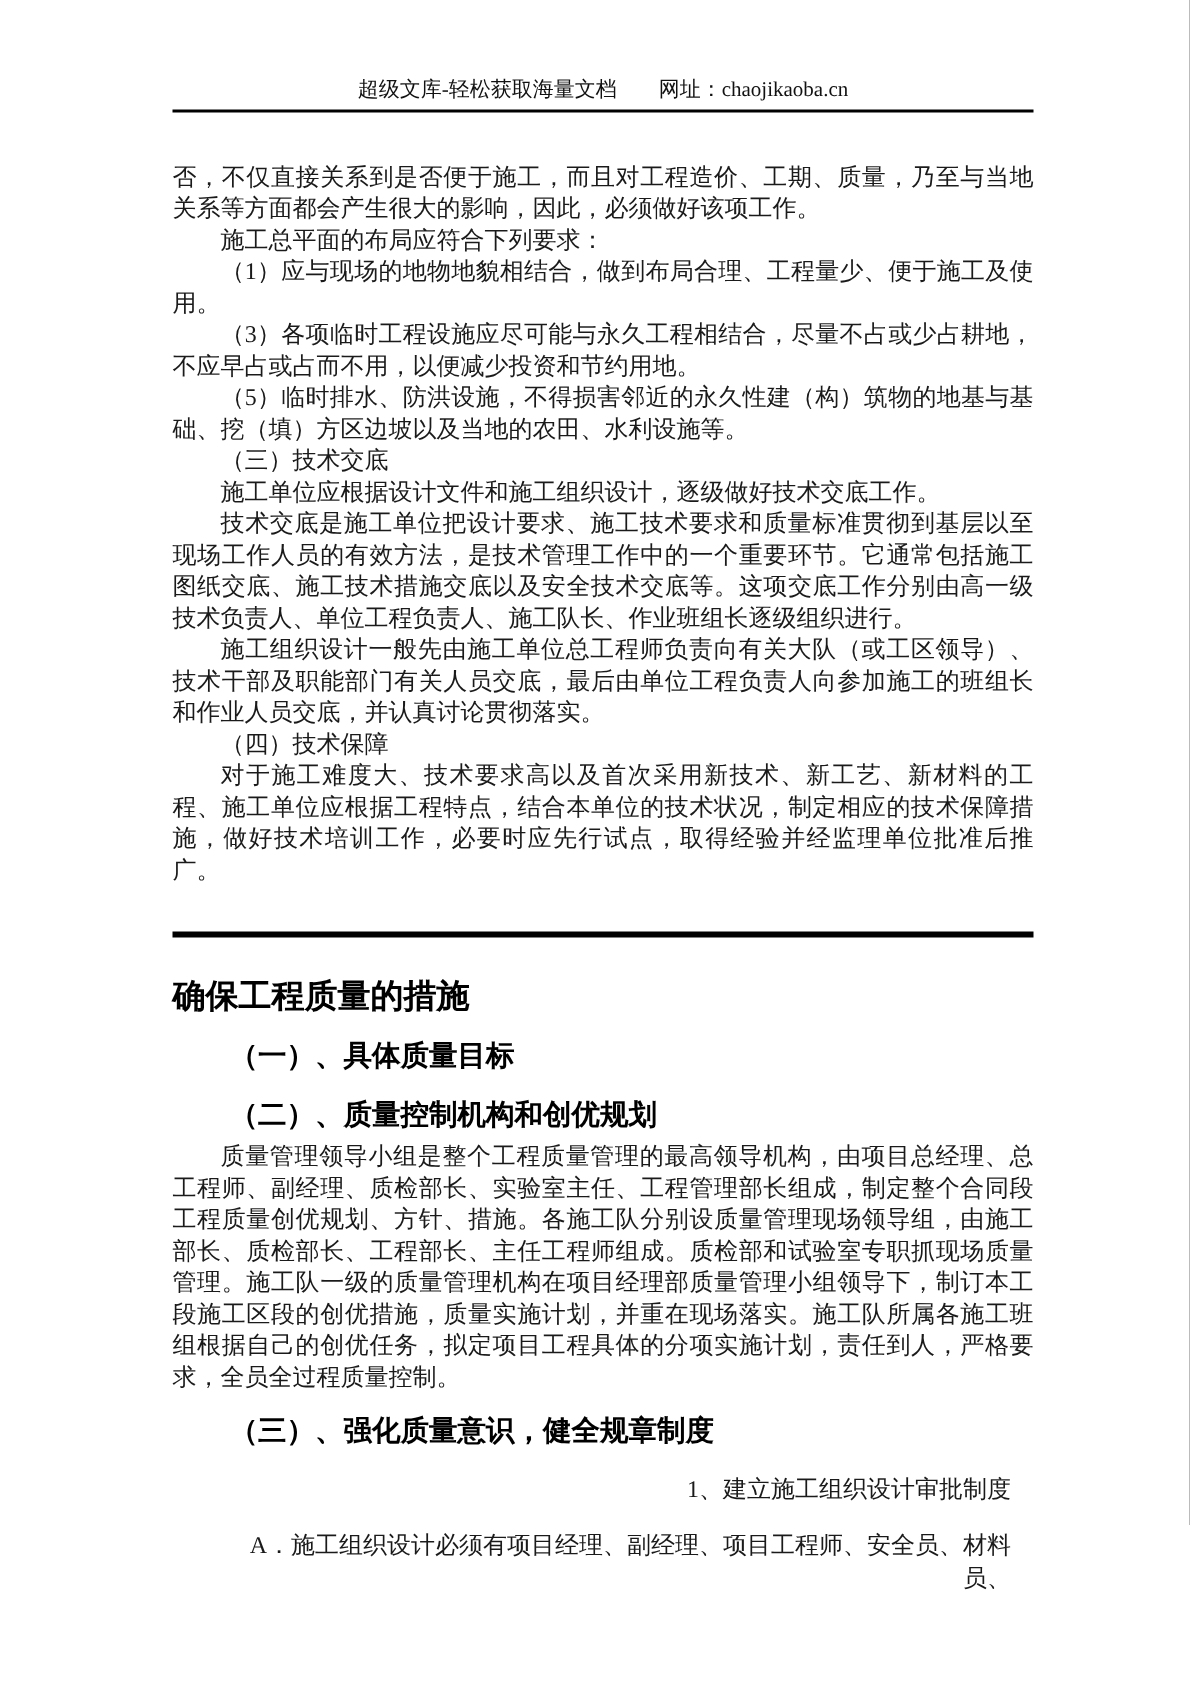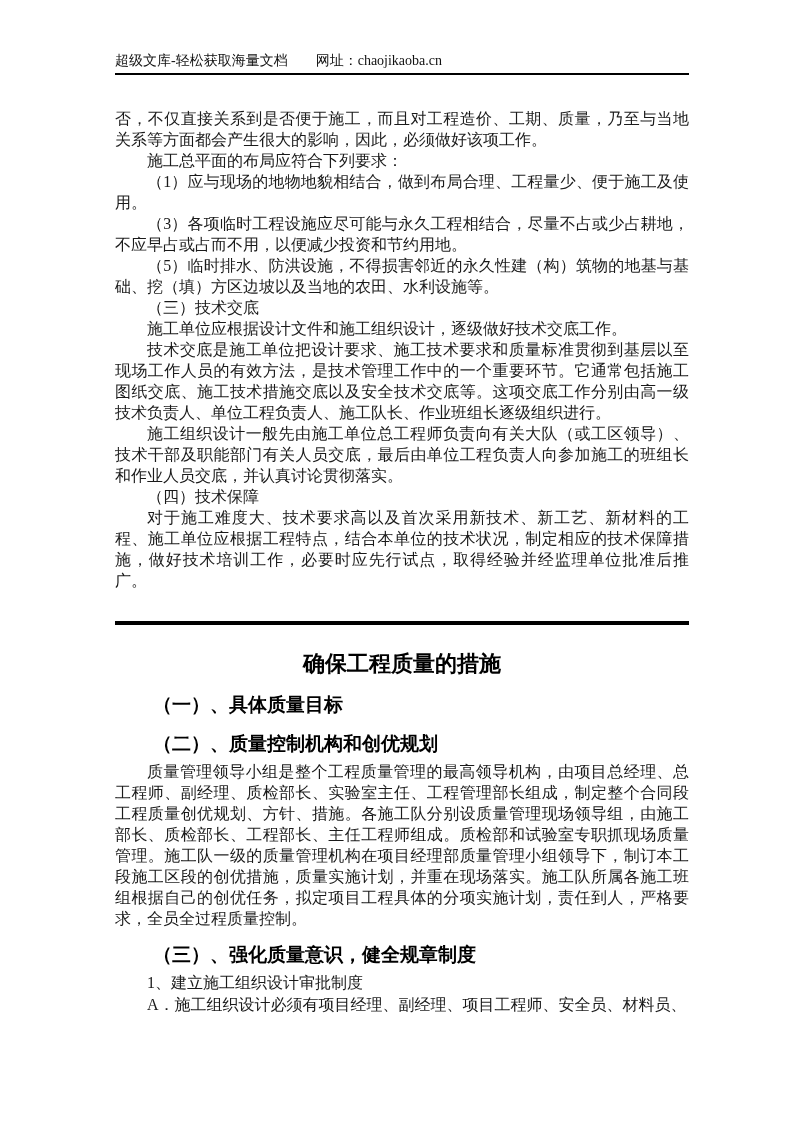--- a/index.html
+++ b/index.html
@@ -12,21 +12,21 @@
     font-family: "Liberation Serif", "DejaVu Serif", serif;
     color: #1a1a1a;
     overflow: hidden;
     box-sizing: border-box;
   }
   .header {
     position: absolute;
     top: 52px;
     left: 115px;
     width: 574px;
-    text-align: left;
+    text-align: center;
     font-size: 14px;
     line-height: 18px;
     white-space: pre;
     color: #111;
   }
   .header-rule {
     position: absolute;
     top: 73px;
     left: 115px;
     width: 574px;
@@ -52,38 +52,38 @@
     margin-top: 30px;
     height: 0;
     border-top: 4px solid #000;
   }
   .doc-title {
     margin: 24px 0 0 0;
     font-family: "Liberation Sans", "DejaVu Sans", sans-serif;
     font-weight: bold;
     font-size: 22px;
     line-height: 30px;
-    text-align: center;
     color: #000;
   }
   .sub-heading {
     margin: 13px 0 4px 0;
     font-family: Liberation Sans, sans-serif;
     font-weight: bold;
     font-size: 19px;
     line-height: 26px;
     text-indent: 38px;
     color: #000;
   }
   p.list-line {
-    margin: 0;
+    margin: 15px;
     font-size: 16px;
     line-height: 22px;
     text-indent: 2em;
     word-break: break-all;
+    text-align: right;
   }
 </style>
 </head>
 <body>
 
 <div class="page">
 
   <div class="header">超级文库-轻松获取海量文档　　网址：chaojikaoba.cn</div>
   <div class="header-rule"></div>
 

